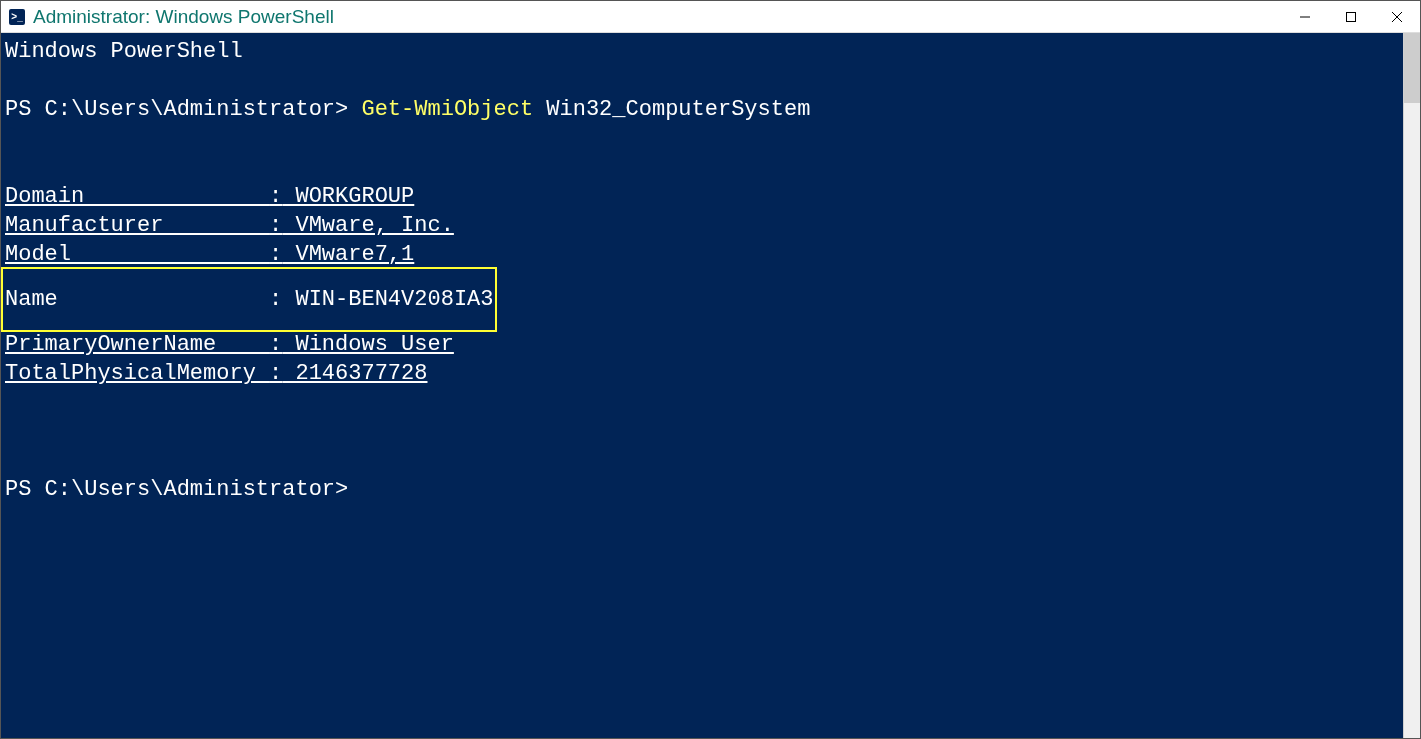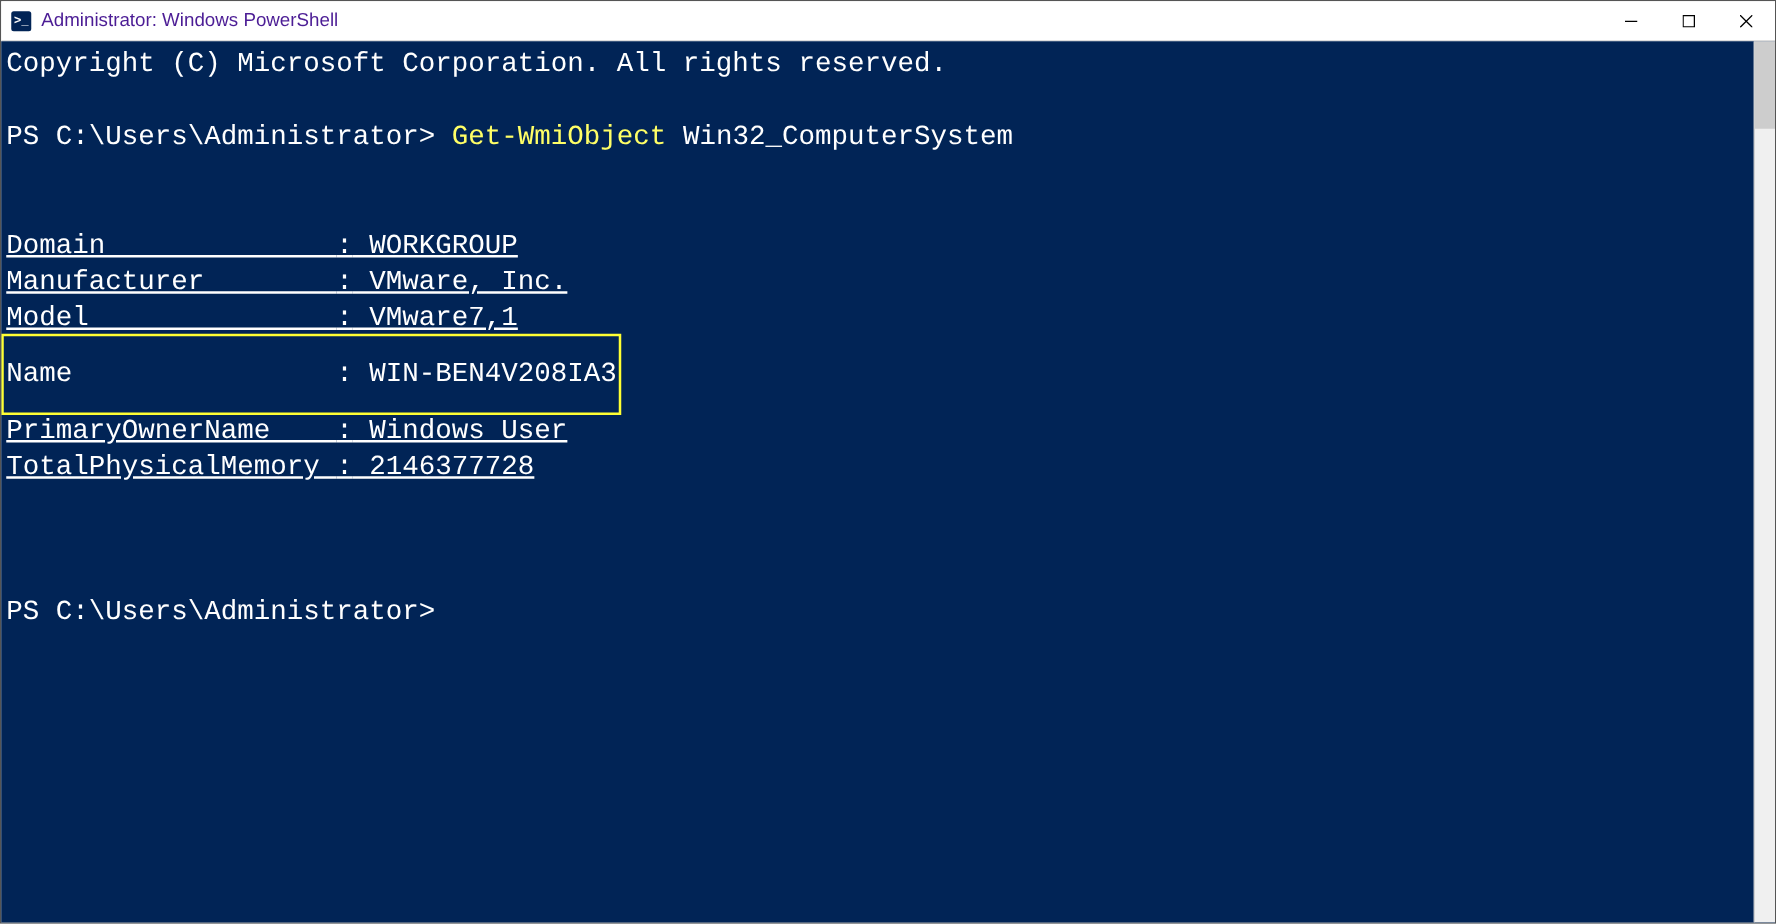--- a/index.html
+++ b/index.html
@@ -33,22 +33,22 @@
     background: #012456;
     color: #fff;
     font-size: 10px;
     font-weight: bold;
     display: flex;
     align-items: center;
     justify-content: center;
     border-radius: 2px;
   }
   .title-text {
-    font-size: 15px;
-    color: #4c1d95;
+    font-size: 19px;
+    color: #0f766e;
   }
   .win-controls {
     display: flex;
     height: 100%;
   }
   .win-btn {
     width: 46px;
     height: 100%;
     display: flex;
     align-items: center;
@@ -126,21 +126,21 @@
       <button class="win-btn close" aria-label="Close">
         <svg viewBox="0 0 10 10">
             <line x1="0" y1="0" x2="10" y2="10"></line>
             <line x1="10" y1="0" x2="0" y2="10"></line>
           </svg>
       </button>
     </div>
   </div>
 
   <div class="terminal-wrap">
-    <div class="terminal" id="terminal"><span>Copyright (C) Microsoft Corporation. All rights reserved.
+    <div class="terminal" id="terminal"><span>Windows PowerShell
 </span><span>
 </span><div style="white-space: pre;"><span>PS C:\Users\Administrator&gt; </span><span class="cmdlet">Get-WmiObject</span><span> Win32_ComputerSystem</span></div><span>
 
 </span><div class="prop-line"><span>Domain              </span><span>:</span><span> WORKGROUP</span></div><div class="prop-line"><span>Manufacturer        </span><span>:</span><span> VMware, Inc.</span></div><div class="prop-line"><span>Model               </span><span>:</span><span> VMware7,1</span></div><div class="prop-line"><span class="highlight-box"><span>Name                </span><span>:</span><span> WIN-BEN4V208IA3</span></span></div><div class="prop-line"><span>PrimaryOwnerName    </span><span>:</span><span> Windows User</span></div><div class="prop-line"><span>TotalPhysicalMemory </span><span>:</span><span> 2146377728</span></div><span>
 
 
 </span><div style="white-space: pre;"><span>PS C:\Users\Administrator&gt;</span></div></div>
     <div class="scrollbar">
       <div class="scrollbar-thumb"></div>
     </div>

